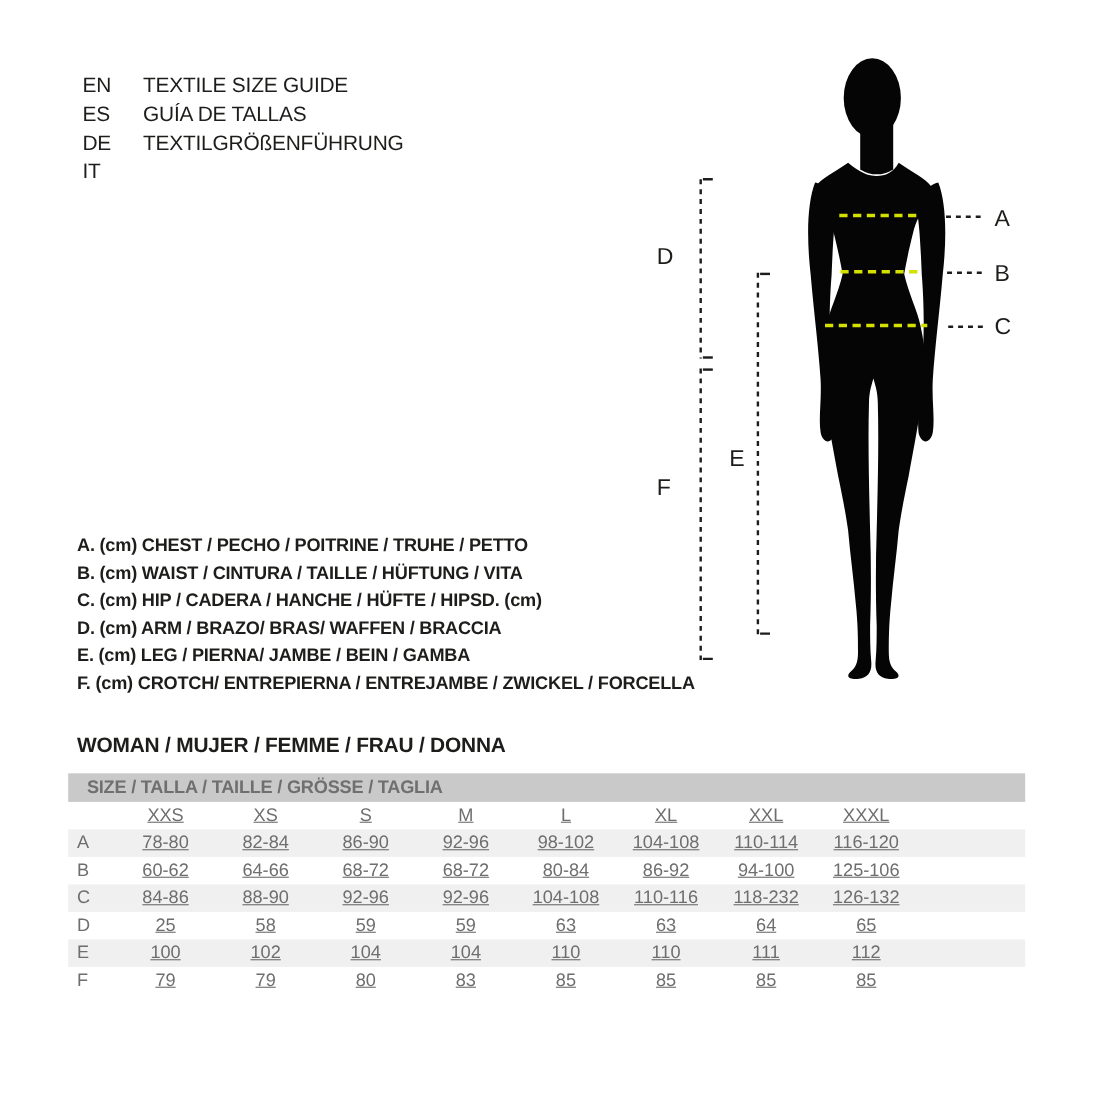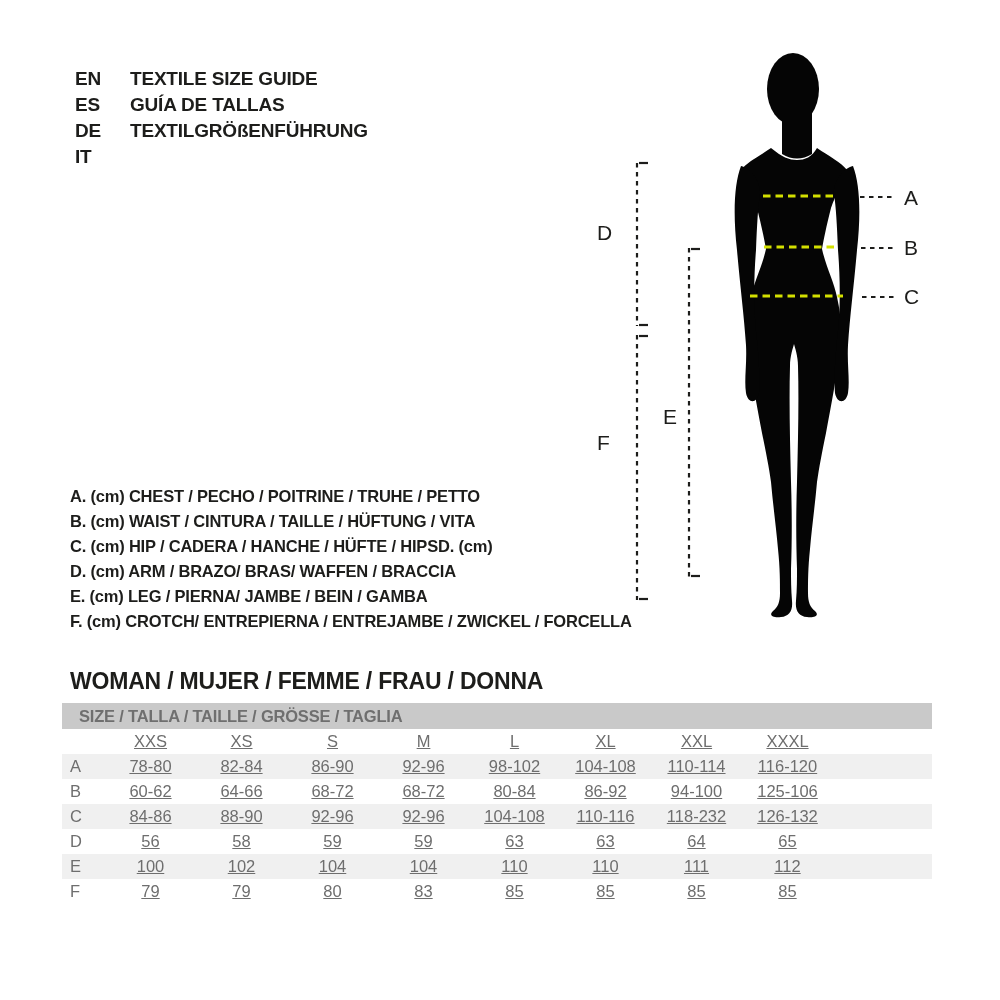--- a/index.html
+++ b/index.html
@@ -2,28 +2,28 @@
 <html><head>
 <meta charset="utf-8">
 <style>
   html,body{margin:0;padding:0;background:#ffffff;}
   .canvas{
     position:relative;width:1000px;height:1000px;background:#ffffff;overflow:hidden;
     font-family:"Liberation Sans", sans-serif;color:#1d1d1b;
   }
   
   .lang-block{position:absolute;left:75px;top:66px;}
-  .lang-row{display:flex;height:26px;line-height:26px;font-size:19px;font-weight:bold;letter-spacing:-0.2px;}
+  .lang-row{display:flex;height:26px;line-height:26px;font-size:19px;font-weight:normal;letter-spacing:-0.2px;}
   .lang-code{width:55px;}
   
   .figure-svg{position:absolute;left:540px;top:40px;width:440px;height:625px;}
   
   .legend{position:absolute;left:70px;top:484px;font-size:16.5px;line-height:25px;font-weight:bold;letter-spacing:-0.2px;}
   
-  .gender{position:absolute;left:70px;top:668px;font-size:23px;font-weight:bold;letter-spacing:-0.2px;}
+  .gender{position:absolute;left:70px;top:668px;font-size:19px;font-weight:bold;letter-spacing:-0.2px;}
   
   .size-table{position:absolute;left:62px;top:703px;width:870px;font-size:16.5px;color:#6e6e6e;}
   .bar{height:26px;line-height:26px;background:#c9c9c9;color:#6f6f6f;padding-left:17px;font-size:16.5px;
        font-weight:bold;letter-spacing:-0.2px;box-sizing:border-box;}
   .trow{display:flex;height:25px;line-height:25px;}
   .trow.alt{background:#f0f0f0;}
   .rl{width:43px;padding-left:8px;box-sizing:border-box;text-align:left;}
   .cell{width:91px;text-align:center;text-decoration:underline;}
   .fill{flex:1;}
 </style>
@@ -208,21 +208,21 @@
       <span class="cell">92-96</span>
       <span class="cell">104-108</span>
       <span class="cell">110-116</span>
       <span class="cell">118-232</span>
       <span class="cell">126-132</span>
       <span class="fill"></span>
     </div>
 
     <div class="trow">
       <span class="rl">D</span>
-      <span class="cell">56</span>
+      <span class="cell">25</span>
       <span class="cell">58</span>
       <span class="cell">59</span>
       <span class="cell">59</span>
       <span class="cell">63</span>
       <span class="cell">63</span>
       <span class="cell">64</span>
       <span class="cell">65</span>
       <span class="fill"></span>
     </div>
 

